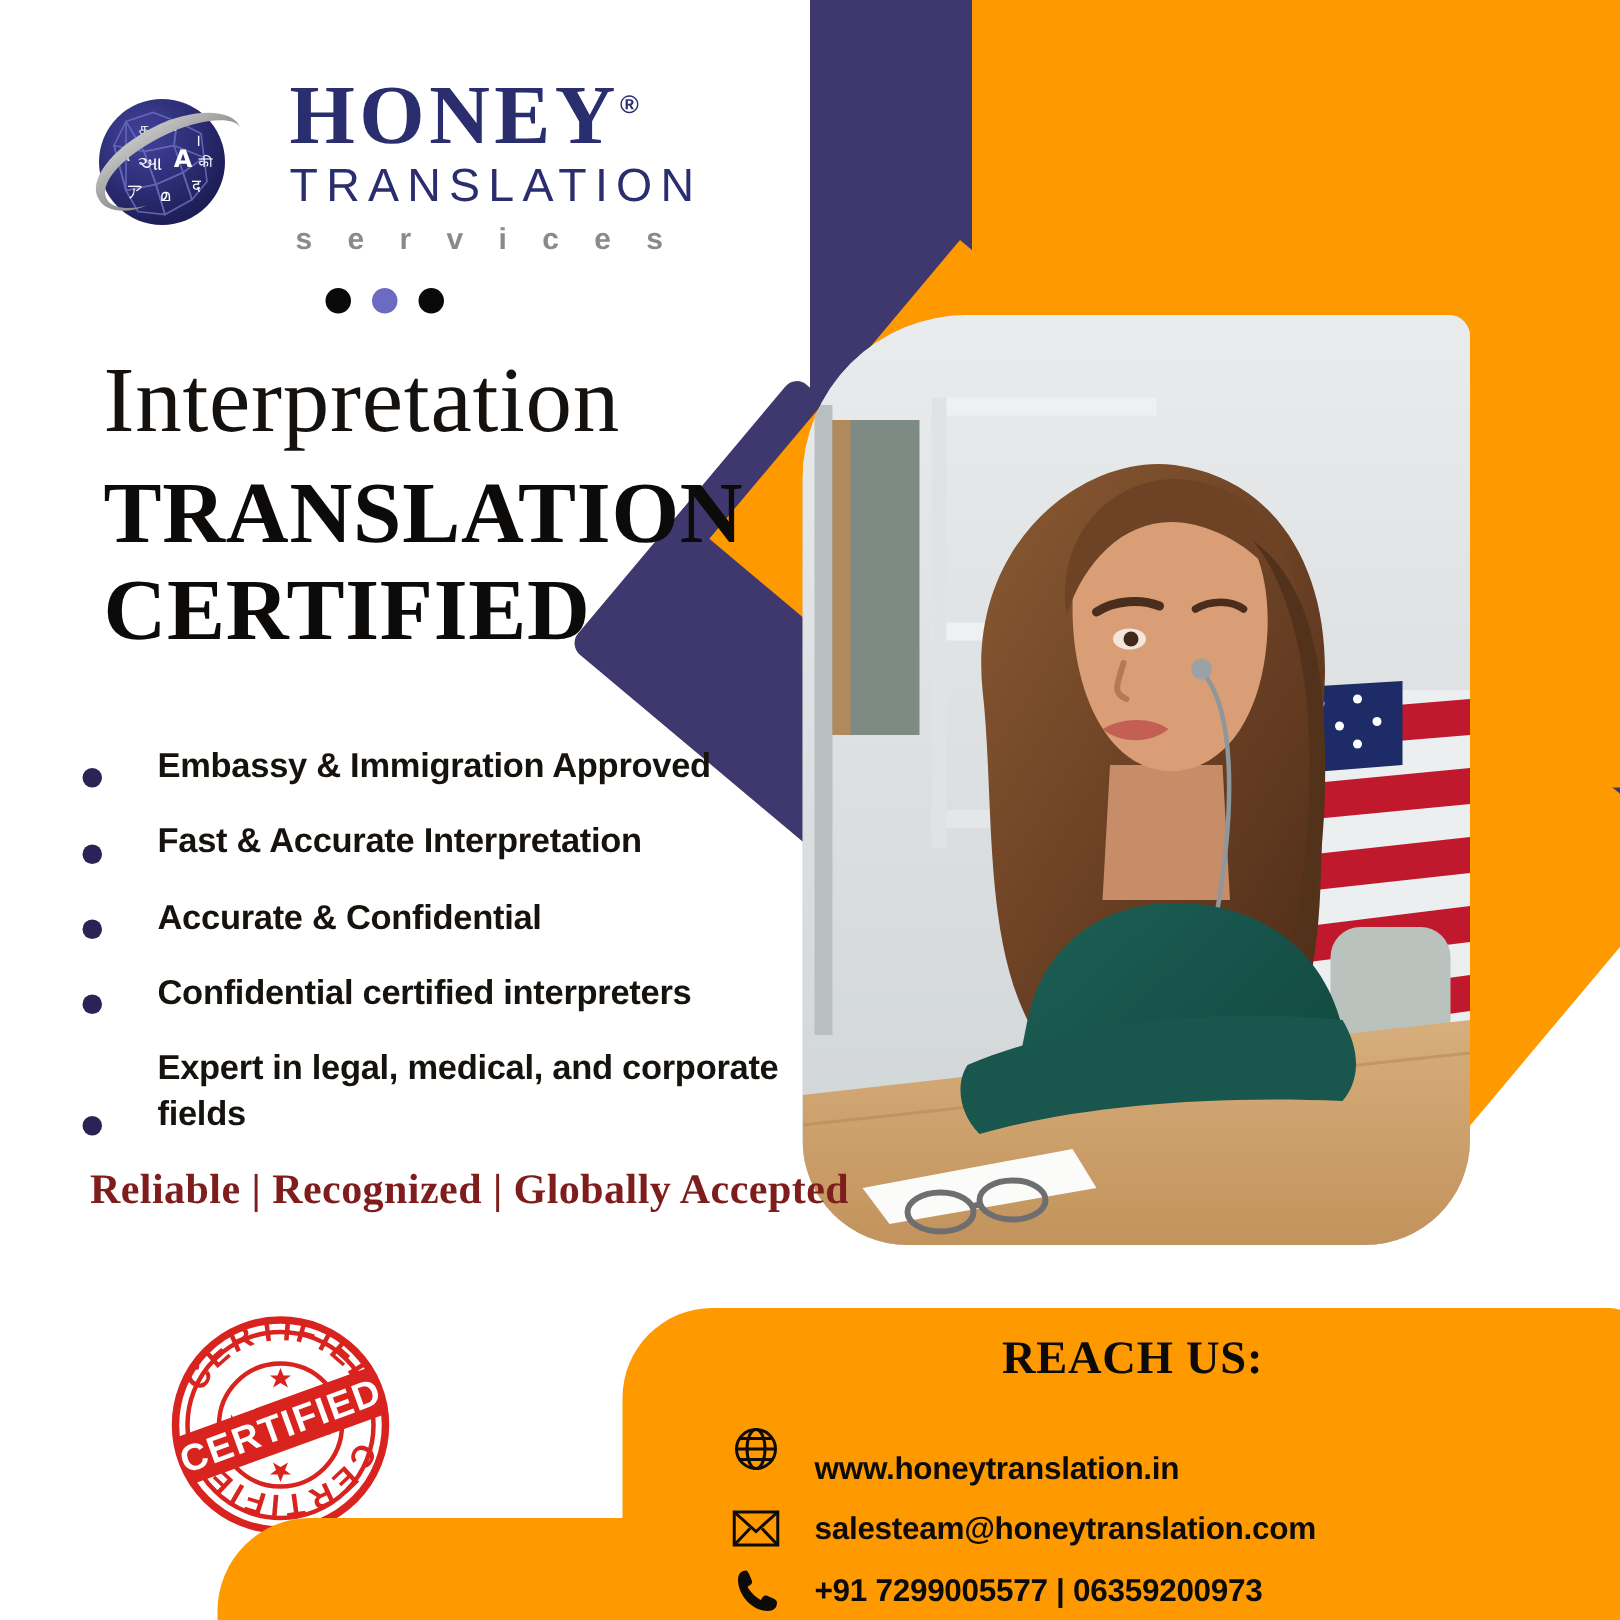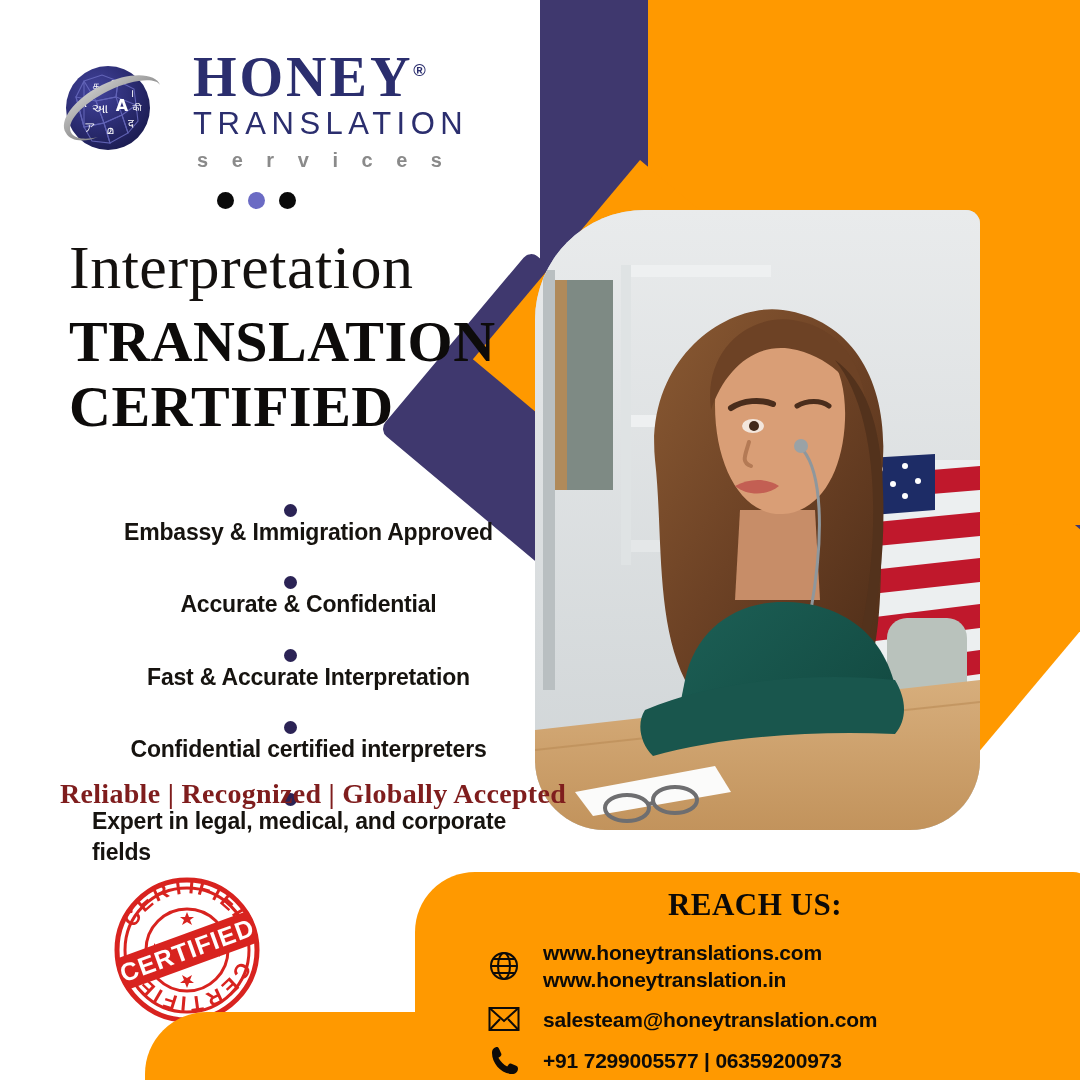--- a/index.html
+++ b/index.html
@@ -118,23 +118,22 @@
     font-family:"Liberation Serif", serif;
     font-weight:700; font-size:58px;
     color:#0d0b0a; line-height:1.12;
     letter-spacing:0.5px;
     margin-top:12px;
   }
 
   
   .bullets { position:absolute; left:55px; top:495px; width:470px; }
   .bullet-item {
-    display:flex; align-items:center;
+    display:flex; align-items:flex-end;
     margin-bottom:20px;
-    flex-direction:column;
   }
   .bullet-dot {
     width:13px; height:13px; border-radius:50%;
     background:var(--bulletcolor);
     flex:0 0 13px; margin-top:9px;
   }
   .bullet-text {
     margin-left:37px;
     font-size:23px; font-weight:700;
     color:#16130f; line-height:1.32;
@@ -368,25 +367,25 @@
     </div>
   </div>
 
   <div class="bullets">
     <div class="bullet-item">
       <span class="bullet-dot"></span>
       <span class="bullet-text">Embassy &amp; Immigration Approved</span>
     </div>
     <div class="bullet-item">
       <span class="bullet-dot"></span>
-      <span class="bullet-text">Accurate &amp; Confidential</span>
+      <span class="bullet-text">Fast &amp; Accurate Interpretation</span>
     </div>
     <div class="bullet-item">
       <span class="bullet-dot"></span>
-      <span class="bullet-text">Fast &amp; Accurate Interpretation</span>
+      <span class="bullet-text">Accurate &amp; Confidential</span>
     </div>
     <div class="bullet-item">
       <span class="bullet-dot"></span>
       <span class="bullet-text">Confidential certified interpreters</span>
     </div>
     <div class="bullet-item">
       <span class="bullet-dot"></span>
       <span class="bullet-text">Expert in legal, medical, and corporate fields</span>
     </div>
   </div>
@@ -436,21 +435,21 @@
 
     <div class="c-row web">
       <span class="c-icon">
         <svg width="32" height="32" viewBox="0 0 32 32" fill="none" stroke="#0d0b09" stroke-width="2">
           <circle cx="16" cy="16" r="13"></circle>
           <ellipse cx="16" cy="16" rx="6" ry="13"></ellipse>
           <path d="M3 16 H29 M5.2 9 H26.8 M5.2 23 H26.8"></path>
         </svg>
       </span>
       <span class="c-text">
-        <span>www.honeytranslations.com</span><br>
+        <br>
         <span>www.honeytranslation.in</span>
       </span>
     </div>
 
     <div class="c-row">
       <span class="c-icon">
         <svg width="32" height="26" viewBox="0 0 32 26" fill="none" stroke="#0d0b09" stroke-width="2">
           <rect x="1.5" y="2" width="29" height="22"></rect>
           <path d="M1.5 2 L16 15 L30.5 2"></path>
           <path d="M1.5 24 L12 13 M30.5 24 L20 13"></path>

